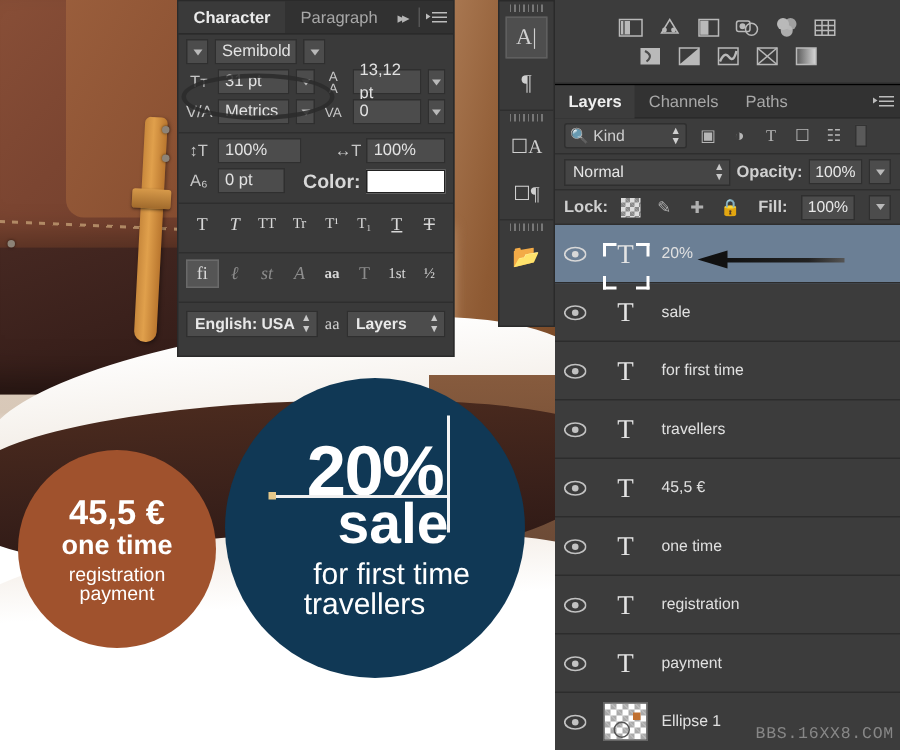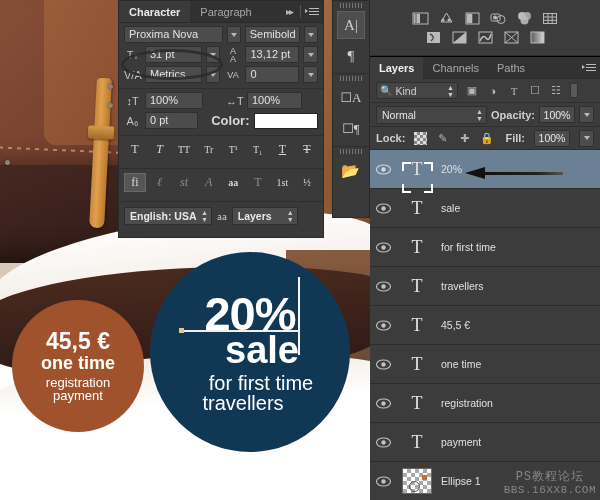--- a/index.html
+++ b/index.html
@@ -134,21 +134,21 @@
   }
   .tt-caret {
     position:absolute; left:148px; top:25px; width:2px; height:78px; background:#f4f4f4;
   }
   .tt-origin {
     position:absolute; left:29px; top:76px; width:5px; height:5px; background:#e6c88a;
   }
 
   
   #char-panel {
-    position:absolute; left:118px; top:0; width:206px; height:238px;
+    position:absolute; left:118px; top:0; width:185px; height:238px;
     background:#3a3a3a; border:1px solid #2a2a2a;
     font-size:11px; color:#d4d4d4;
   }
   .tabbar { display:flex; align-items:center; height:22px; background:#313131; border-bottom:1px solid #2a2a2a; }
   .tab { padding:0 10px; line-height:22px; font-size:11px; color:#a8a8a8; height:100%; }
   .tab.active { background:#3a3a3a; color:#eaeaea; font-weight:bold; }
   .tabspacer { flex:1; }
   .chev { color:#b5b5b5; font-size:10px; padding-right:4px; letter-spacing:-2px;}
   .vsep { width:1px; height:13px; background:#555; margin:0 4px; }
   .menuico { width:14px; height:12px; margin-right:4px; position:relative; }
@@ -350,21 +350,20 @@
       <div class="vsep"></div>
       <div class="menuico">
           <i></i>
           <i></i>
           <i></i>
           <i></i>
         </div>
     </div>
 
     <div class="crow">
-      <div class="fld" style="width:104px;">Proxima Nova</div>
       <div class="arrowbtn"></div>
       <div class="fld" style="width:55px;">Semibold</div>
       <div class="arrowbtn"></div>
     </div>
 
     <div class="crow">
       <div class="lbl-ico">T<span style="font-size:8px">T</span></div>
       <div class="fld" style="width:58px;">31 pt</div>
       <div class="arrowbtn"></div>
       <div class="lbl-ico" style="font-size:9px;line-height:8px;">A<br>A</div>
@@ -692,17 +691,16 @@
             </svg>
         </div>
         <div class="thumb-cell">
             <span class="ellipse-thumb"></span>
           </div>
         <div class="lname">Ellipse 1</div>
       </div>
     </div>
 
     <div id="watermark">
-      <div id="wm1">PS教程论坛</div>
       <div id="wm2">BBS.16XX8.COM</div>
     </div>
   </div>
 </div>
 
 </body></html>

